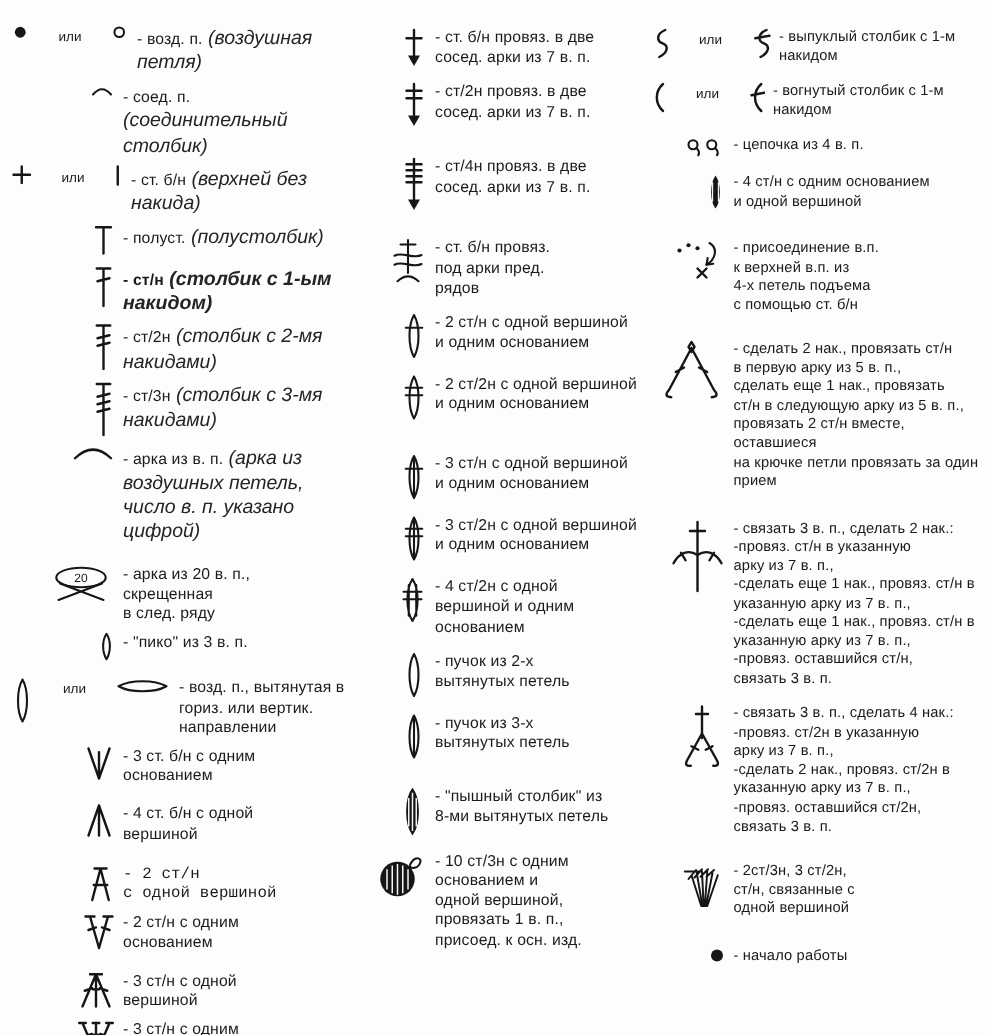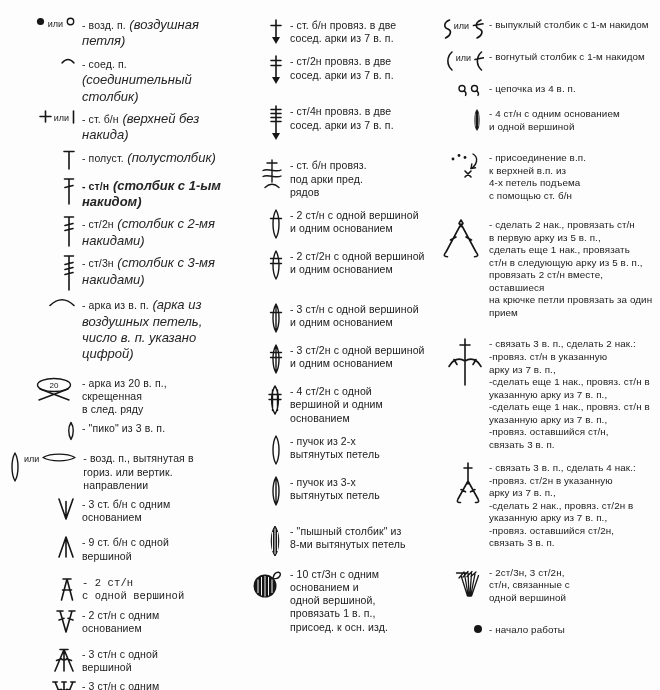--- a/index.html
+++ b/index.html
@@ -14,21 +14,21 @@
     background:#fdfdfd;overflow:hidden;
   }
   .col{position:absolute;display:flex;flex-direction:column;}
   #col0{left:8px;  top:16px;width:226px;gap:5px;}
   #col1{left:238px; top:18px;width:196px;gap:9px;}
   #col2{left:434px; top:18px;width:224px;gap:10px;}
 
   .item{display:flex;align-items:flex-start;}
   .symwrap{
     flex:0 0 68px;display:flex;justify-content:flex-end;align-items:flex-start;
-    gap:2px;padding-right:6px;padding-top:0;
+    gap:20px;padding-right:6px;padding-top:0;
   }
   #col1 .symwrap{flex:0 0 46px;}
   #col2 .symwrap{flex:0 0 50px;padding-right:5px;}
   .sym svg{display:block;}
   .or{font-size:9px;line-height:12px;padding-top:2px;}
   .txt{
     font-size:10.5px;line-height:1.26;letter-spacing:.1px;
     white-space:pre-line;padding-top:1px;
   }
   #col2 .txt{font-size:9.8px;line-height:1.28;}
@@ -202,21 +202,21 @@
 основанием</span>
       </div>
       <div class="item">
         <span class="symwrap">
           <span class="sym">
             <svg width="20" height="24" viewBox="0 0 20 24">
               <path d="M10,2 L3,22 M10,2 V22 M10,2 L17,22" fill="none" stroke="#161616" stroke-width="1.6" stroke-linecap="round" stroke-linejoin="round"></path>
             </svg>
           </span>
         </span>
-        <span class="txt">- 9 ст. б/н с одной
+        <span class="txt">- 4 ст. б/н с одной
 вершиной</span>
       </div>
       <div class="item">
         <span class="symwrap">
           <span class="sym">
             <svg width="18" height="26" viewBox="0 0 18 26">
               <path d="M9,3 L3.5,24 M9,3 L14.5,24 M5,3 H13 M4.5,14 H13.5" fill="none" stroke="#161616" stroke-width="1.6" stroke-linecap="round" stroke-linejoin="round"></path>
             </svg>
           </span>
         </span>

